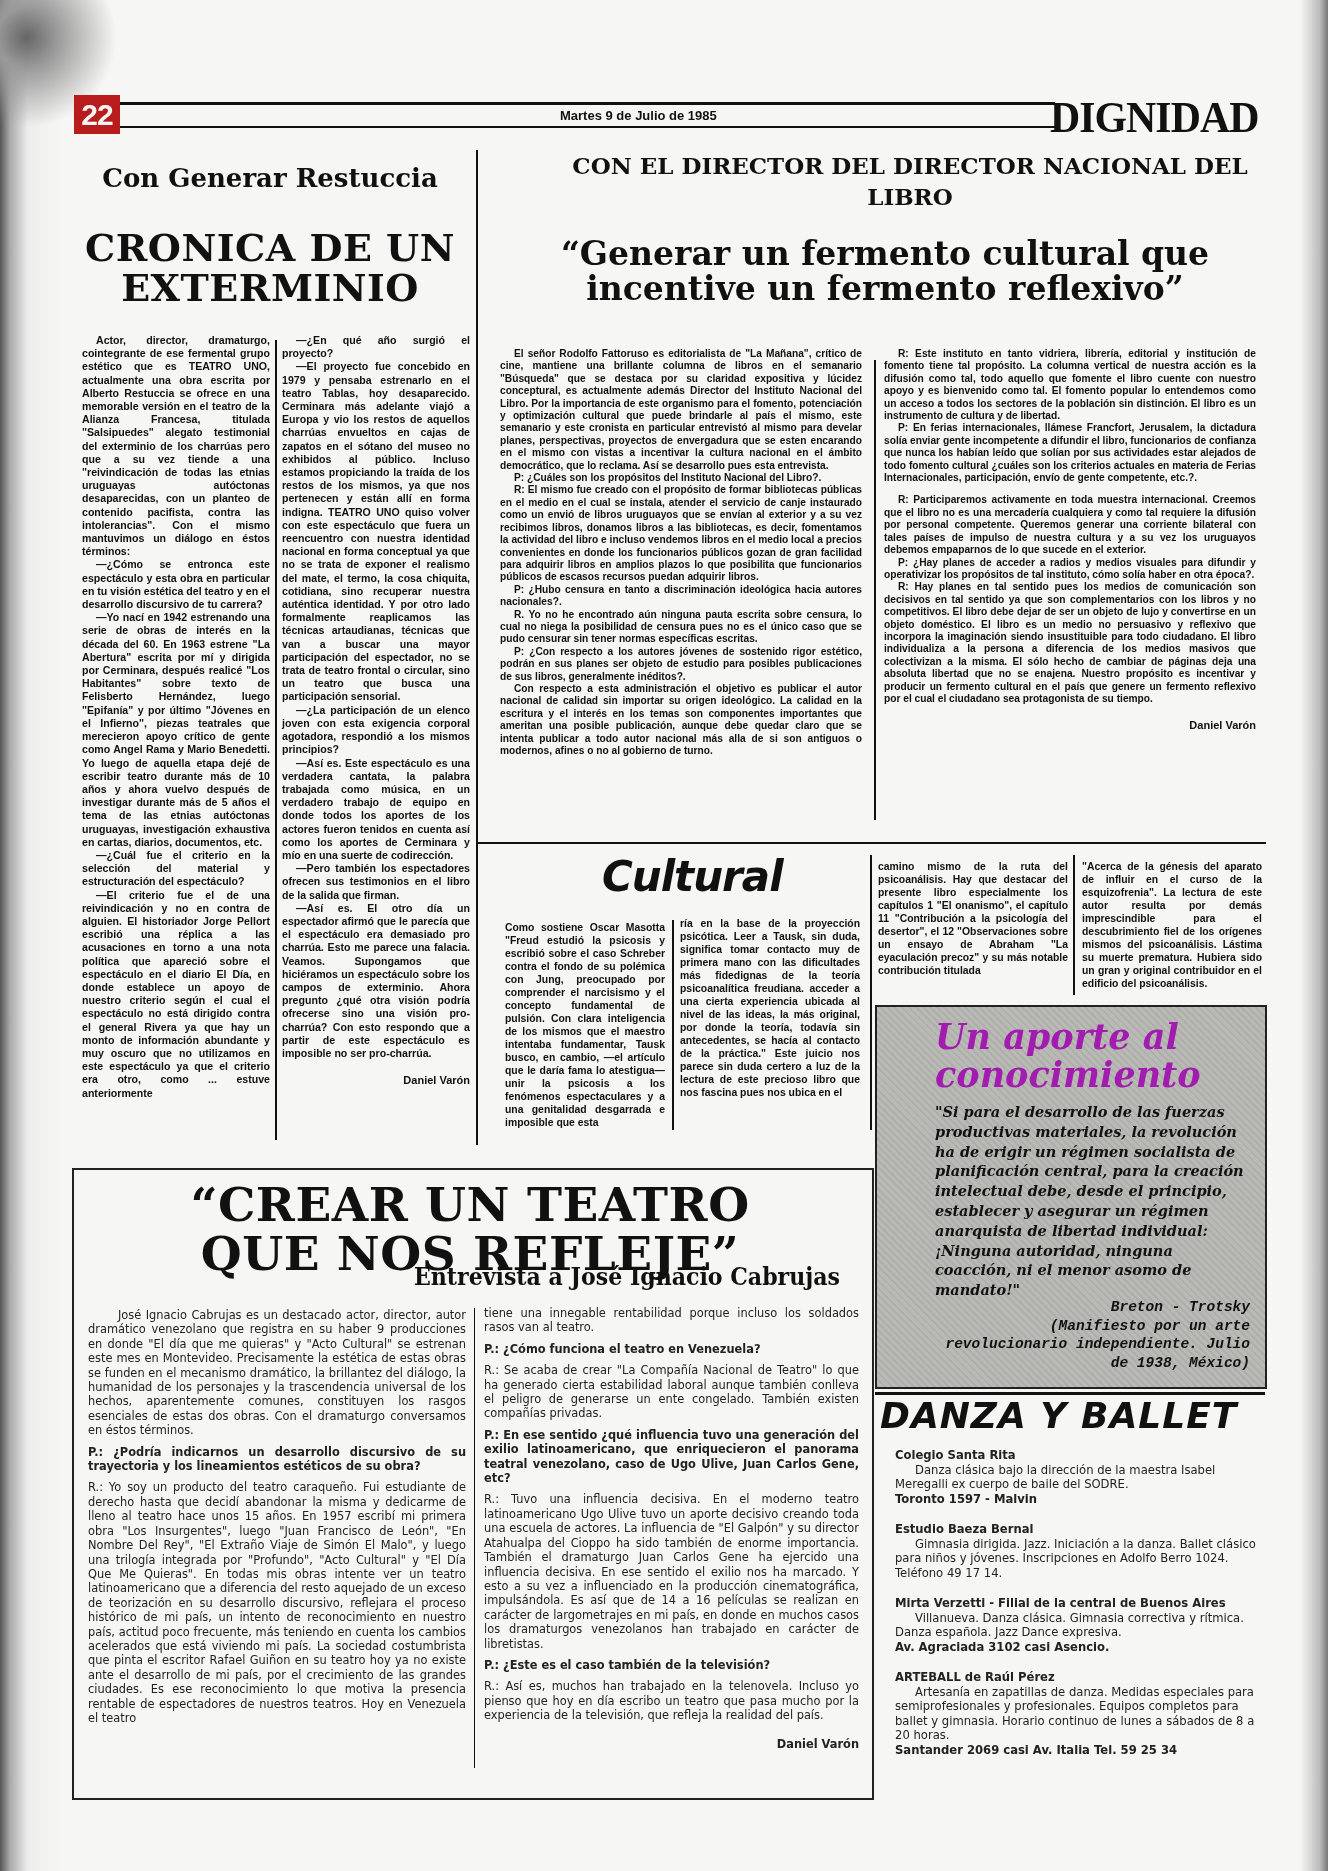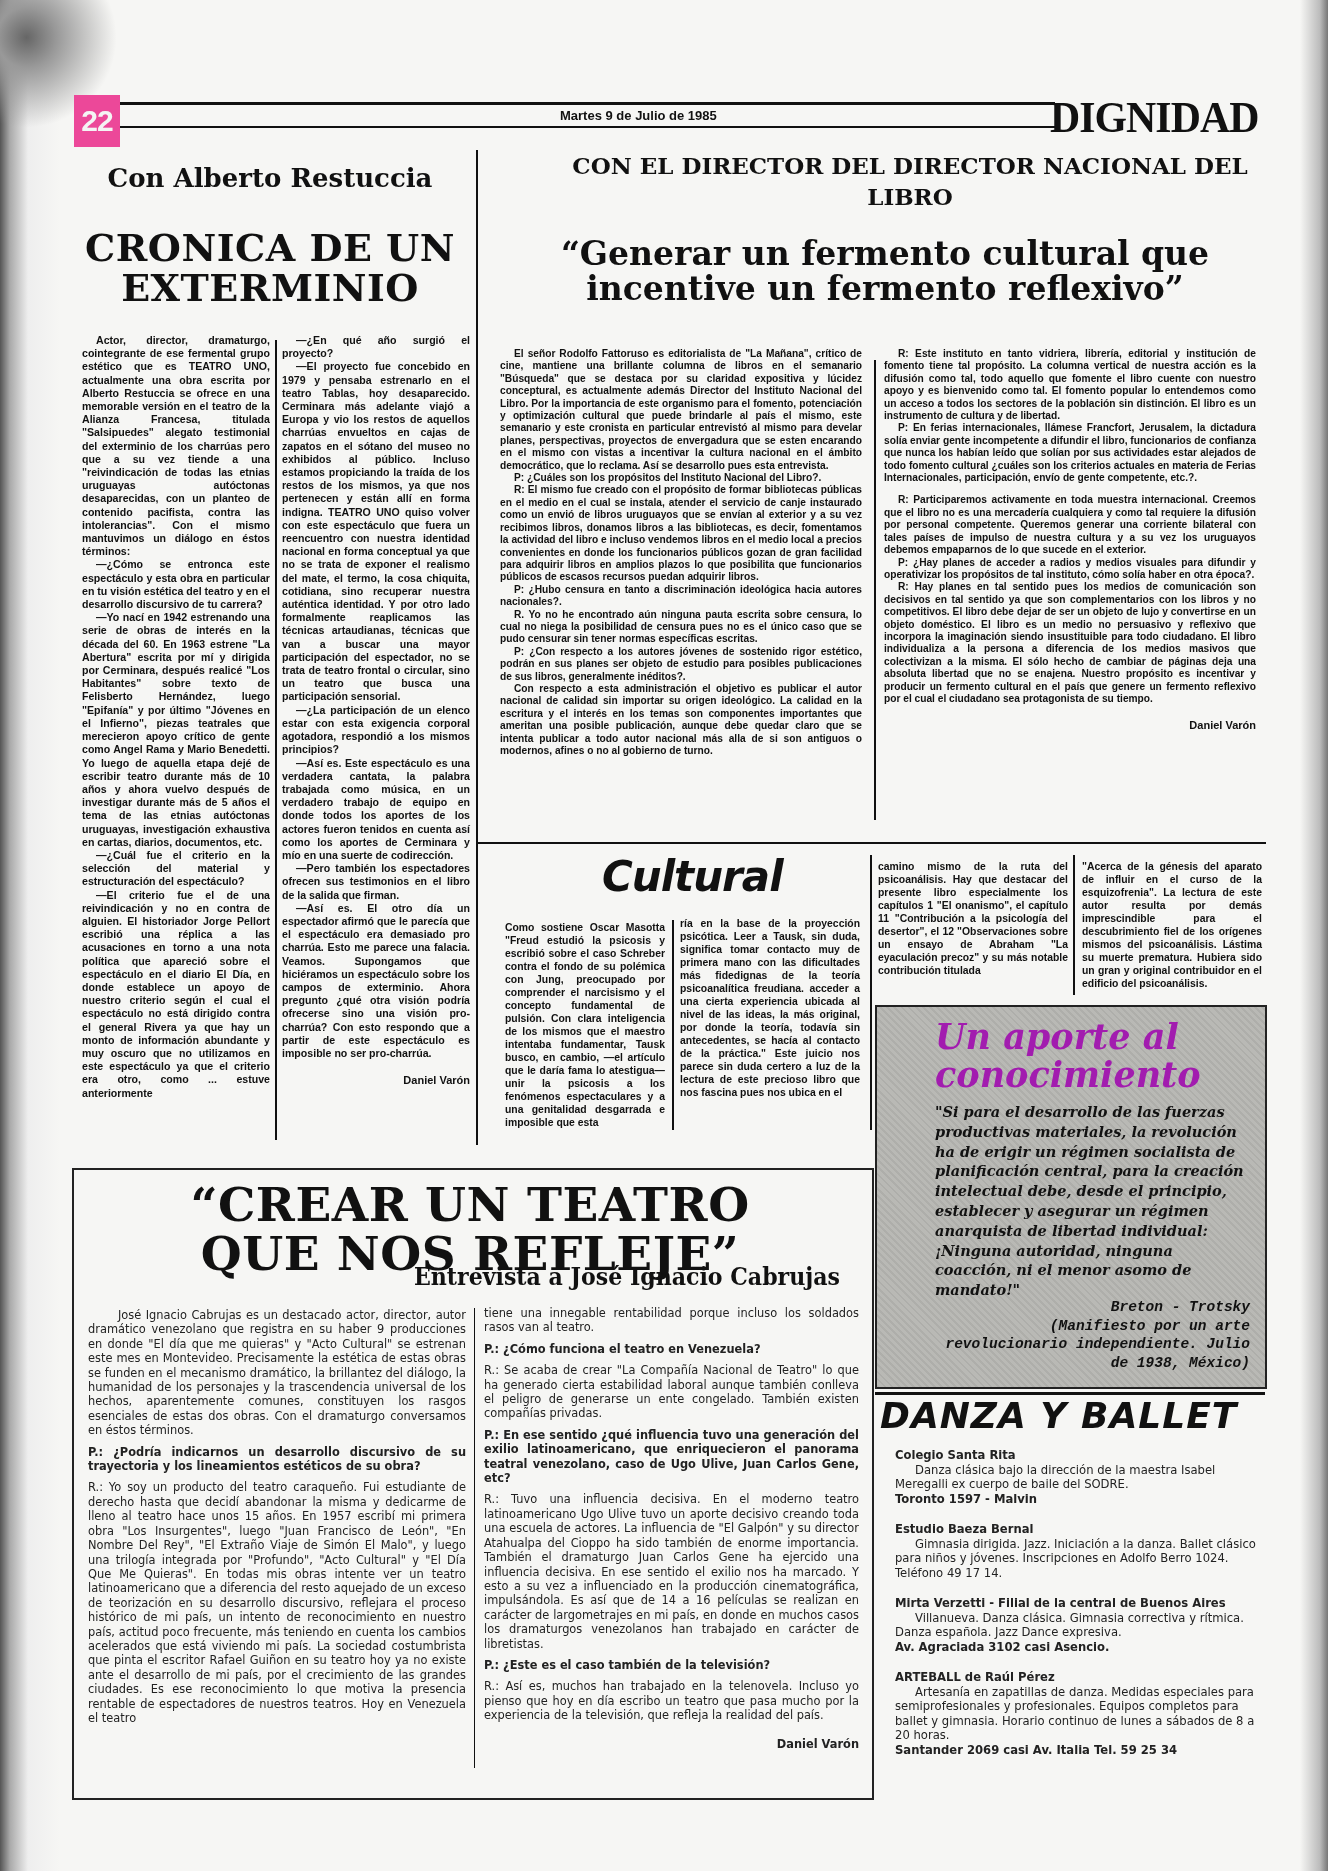--- a/index.html
+++ b/index.html
@@ -10,21 +10,21 @@
   }
   .paper {
     position:absolute; left:0; top:0; width:1328px; height:1871px;
     background:
       radial-gradient(circle at 2% 2%, #666 0, #999 30px, transparent 90px),
       linear-gradient(90deg, #555 0, #aaa 10px, #eee 28px, #f6f6f4 60px, #f6f6f4 1300px, #bbb 1320px, #777 1328px);
   }
   .abs { position:absolute; }
   
   .page-num {
-    left:74px; top:95px; width:46px; height:52px; background:#ec4899; color:#f4f4f4;
+    left:74px; top:95px; width:46px; height:39px; background:#b91c1c; color:#f4f4f4;
     font-family:"Liberation Sans", sans-serif; font-weight:bold; font-size:30px;
     display:flex; align-items:center; justify-content:center; letter-spacing:-1px;
   }
   .rule-top { left:120px; top:102px; width:935px; height:3px; background:#111; }
   .rule-bot { left:120px; top:126px; width:935px; height:2px; background:#111; }
   .date {
     left:560px; top:108px; font-size:13px; font-weight:bold; font-family:"Liberation Sans", sans-serif;
   }
   .masthead {
     left:1050px; top:92px; font-family:"Liberation Serif", serif; font-weight:bold;
@@ -116,35 +116,35 @@
 <body>
 
 <div class="paper"></div>
 
 <div class="abs page-num">22</div>
 <div class="abs rule-top"></div>
 <div class="abs rule-bot"></div>
 <div class="abs date">Martes 9 de Julio de 1985</div>
 <div class="abs masthead">DIGNIDAD</div>
 
-<div class="abs serif-head kicker-left">Con Alberto Restuccia</div>
+<div class="abs serif-head kicker-left">Con Generar Restuccia</div>
 <div class="abs serif-head head-left">CRONICA DE UN EXTERMINIO</div>
 <div class="abs vline v1"></div>
 <div class="abs vline v2"></div>
 <div class="abs col bold-col c1">
   <p>Actor, director, dramaturgo, cointegrante de ese fermental grupo estético que es TEATRO UNO, actualmente una obra escrita por Alberto Restuccia se ofrece en una memorable versión en el teatro de la Alianza Francesa, titulada "Salsipuedes" alegato testimonial del exterminio de los charrúas pero que a su vez tiende a una "reivindicación de todas las etnias uruguayas autóctonas desaparecidas, con un planteo de contenido pacifista, contra las intolerancias". Con el mismo mantuvimos un diálogo en éstos términos:</p>
   <p>—¿Cómo se entronca este espectáculo y esta obra en particular en tu visión estética del teatro y en el desarrollo discursivo de tu carrera?</p>
   <p>—Yo nací en 1942 estrenando una serie de obras de interés en la década del 60. En 1963 estrene "La Abertura" escrita por mí y dirigida por Cerminara, después realicé "Los Habitantes" sobre texto de Felisberto Hernández, luego "Epifanía" y por último "Jóvenes en el Infierno", piezas teatrales que merecieron apoyo crítico de gente como Angel Rama y Mario Benedetti. Yo luego de aquella etapa dejé de escribir teatro durante más de 10 años y ahora vuelvo después de investigar durante más de 5 años el tema de las etnias autóctonas uruguayas, investigación exhaustiva en cartas, diarios, documentos, etc.</p>
   <p>—¿Cuál fue el criterio en la selección del material y estructuración del espectáculo?</p>
   <p>—El criterio fue el de una reivindicación y no en contra de alguien. El historiador Jorge Pellort escribió una réplica a las acusaciones en torno a una nota política que apareció sobre el espectáculo en el diario El Día, en donde establece un apoyo de nuestro criterio según el cual el espectáculo no está dirigido contra el general Rivera ya que hay un monto de información abundante y muy oscuro que no utilizamos en este espectáculo ya que el criterio era otro, como ... estuve anteriormente</p>
 </div>
 <div class="abs col bold-col c2">
   <p>—¿En qué año surgió el proyecto?</p>
   <p>—El proyecto fue concebido en 1979 y pensaba estrenarlo en el teatro Tablas, hoy desaparecido. Cerminara más adelante viajó a Europa y vio los restos de aquellos charrúas envueltos en cajas de zapatos en el sótano del museo no exhibidos al público. Incluso estamos propiciando la traída de los restos de los mismos, ya que nos pertenecen y están allí en forma indigna. TEATRO UNO quiso volver con este espectáculo que fuera un reencuentro con nuestra identidad nacional en forma conceptual ya que no se trata de exponer el realismo del mate, el termo, la cosa chiquita, cotidiana, sino recuperar nuestra auténtica identidad. Y por otro lado formalmente reaplicamos las técnicas artaudianas, técnicas que van a buscar una mayor participación del espectador, no se trata de teatro frontal o circular, sino un teatro que busca una participación sensorial.</p>
-  <p>—¿La participación de un elenco estar con esta exigencia corporal agotadora, respondió a los mismos principios?</p>
+  <p>—¿La participación de un elenco joven con esta exigencia corporal agotadora, respondió a los mismos principios?</p>
   <p>—Así es. Este espectáculo es una verdadera cantata, la palabra trabajada como música, en un verdadero trabajo de equipo en donde todos los aportes de los actores fueron tenidos en cuenta así como los aportes de Cerminara y mío en una suerte de codirección.</p>
   <p>—Pero también los espectadores ofrecen sus testimonios en el libro de la salida que firman.</p>
   <p>—Así es. El otro día un espectador afirmó que le parecía que el espectáculo era demasiado pro charrúa. Esto me parece una falacia. Veamos. Supongamos que hiciéramos un espectáculo sobre los campos de exterminio. Ahora pregunto ¿qué otra visión podría ofrecerse sino una visión pro-charrúa? Con esto respondo que a partir de este espectáculo es imposible no ser pro-charrúa.</p>
   <div class="sig">Daniel Varón</div>
 </div>
 
 <div class="abs serif-head kicker-right">CON EL DIRECTOR DEL DIRECTOR NACIONAL DEL LIBRO</div>
 <div class="abs serif-head head-right">“Generar un fermento cultural que incentive un fermento reflexivo”</div>
 <div class="abs vline v3"></div>
 <div class="abs col c3">

